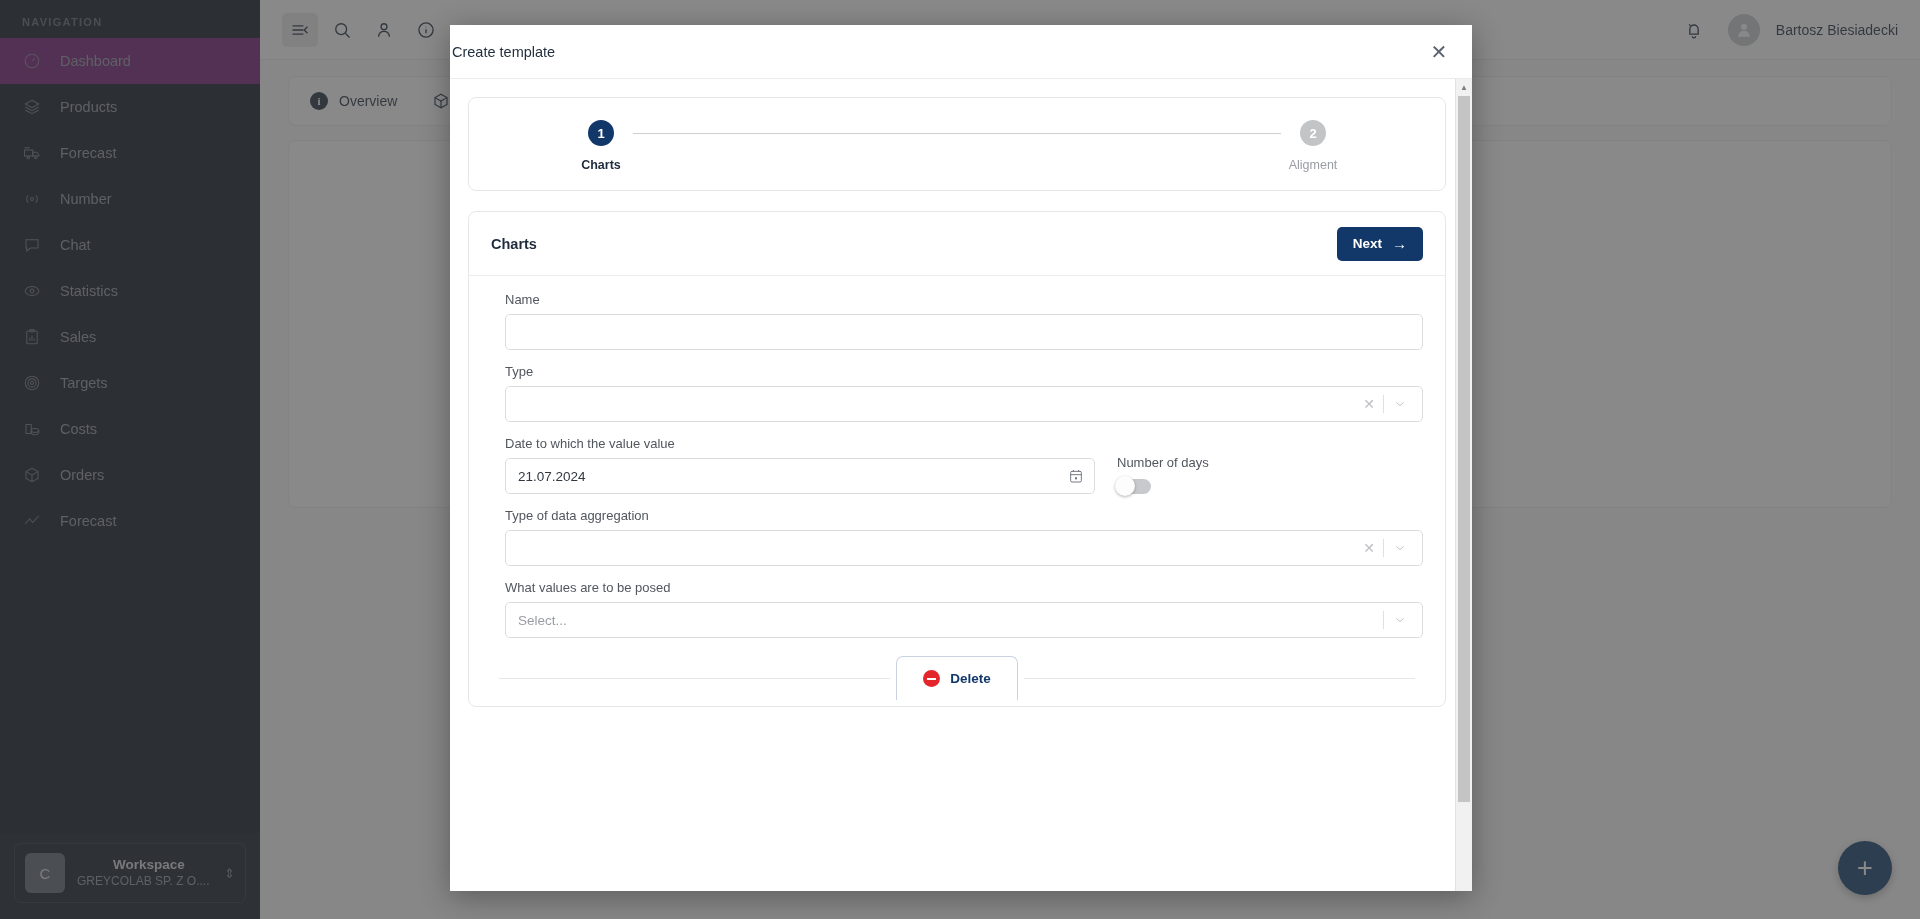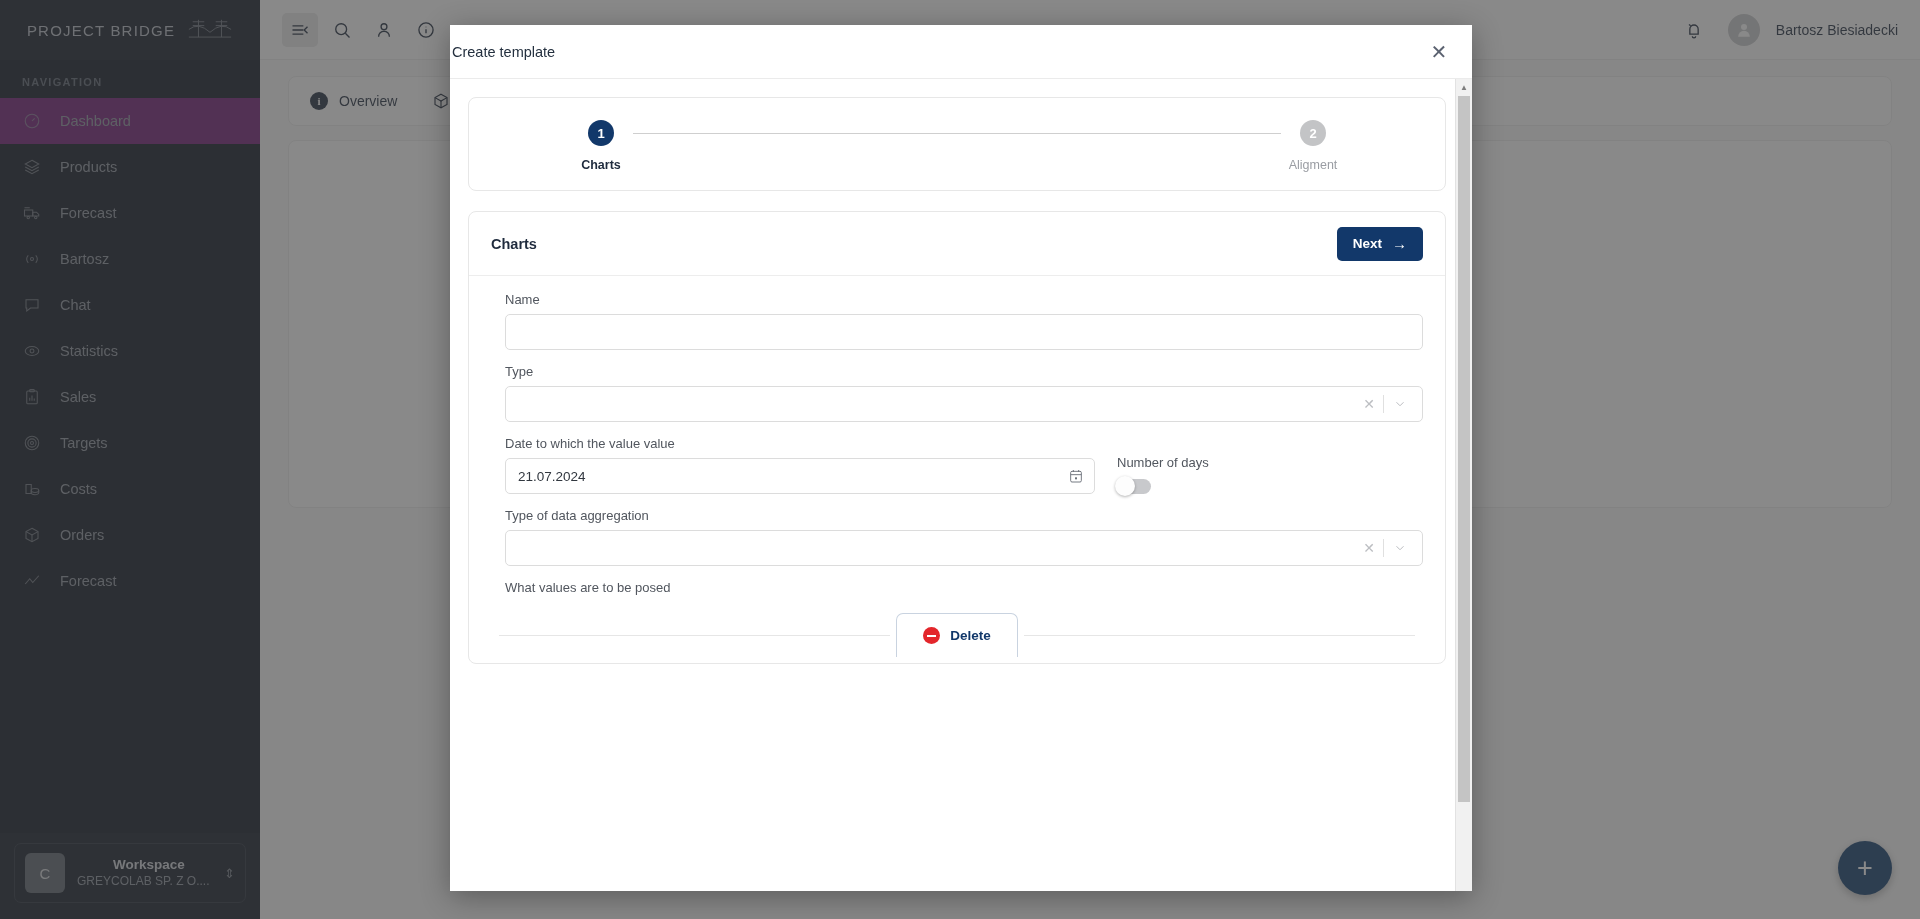--- a/index.html
+++ b/index.html
@@ -254,37 +254,20 @@
     position: absolute; left: 2px; right: 2px; top: 17px; height: 706px;
     background: #c4c4c4; cursor: pointer;
   }
 </style>
 </head>
 <body>
 
 <div id="app">
 
   <aside class="sidebar">
-    <div class="brand">
-      <span class="brand-text">PROJECT BRIDGE</span>
-      <span class="brand-logo">
-        <svg viewBox="0 0 48 28">
-            <g stroke="#9aa1ab" fill="none" stroke-width="1">
-          <line x1="2" y1="22" x2="46" y2="22"></line>
-          <line x1="12" y1="4" x2="12" y2="22"></line>
-          <line x1="36" y1="4" x2="36" y2="22"></line>
-          <path d="M2 14 Q12 6 24 17 Q36 6 46 14"></path>
-          <line x1="6" y1="6" x2="18" y2="6"></line>
-              <line x1="30" y1="6" x2="42" y2="6"></line>
-          <line x1="6" y1="10" x2="18" y2="10"></line>
-              <line x1="30" y1="10" x2="42" y2="10"></line>
-        </g>
-          </svg>
-      </span>
-    </div>
 
     <div class="nav-label">NAVIGATION</div>
 
     <nav class="nav-list">
       <div class="nav-item active">
         <span class="ico">
             <svg viewBox="0 0 24 24">
               <circle cx="12" cy="12" r="9"></circle>
               <path d="M12 12 L15.5 8.5"></path>
             </svg>
@@ -314,21 +297,21 @@
         <span>Forecast</span>
       </div>
       <div class="nav-item">
         <span class="ico">
             <svg viewBox="0 0 24 24">
               <circle cx="12" cy="12" r="2"></circle>
               <path d="M7 7 A7 7 0 0 0 7 17"></path>
               <path d="M17 7 A7 7 0 0 1 17 17"></path>
             </svg>
           </span>
-        <span>Bartosz</span>
+        <span>Number</span>
       </div>
       <div class="nav-item">
         <span class="ico">
             <svg viewBox="0 0 24 24">
               <path d="M4 5 H20 V16 H10 L5 20 V16 H4 Z"></path>
             </svg>
           </span>
         <span>Chat</span>
       </div>
       <div class="nav-item">
@@ -570,20 +553,29 @@
             <span class="sel-chev">
                 <svg viewBox="0 0 24 24">
                   <path d="M6 9 L12 15 L18 9"></path>
                 </svg>
               </span>
           </div>
         </div>
 
         <div class="field indent">
           <label class="field-label">What values are to be posed</label>
+          <div class="selectbox">
+            <span class="select-value placeholder">Select...</span>
+            <span class="sel-div"></span>
+            <span class="sel-chev">
+                <svg viewBox="0 0 24 24">
+                  <path d="M6 9 L12 15 L18 9"></path>
+                </svg>
+              </span>
+          </div>
         </div>
 
         <div class="delete-row">
           <div class="del-line"></div>
           <div class="btn-delete">
             <span class="minus-badge">
                 <i></i>
               </span>
             <span>Delete</span>
           </div>

